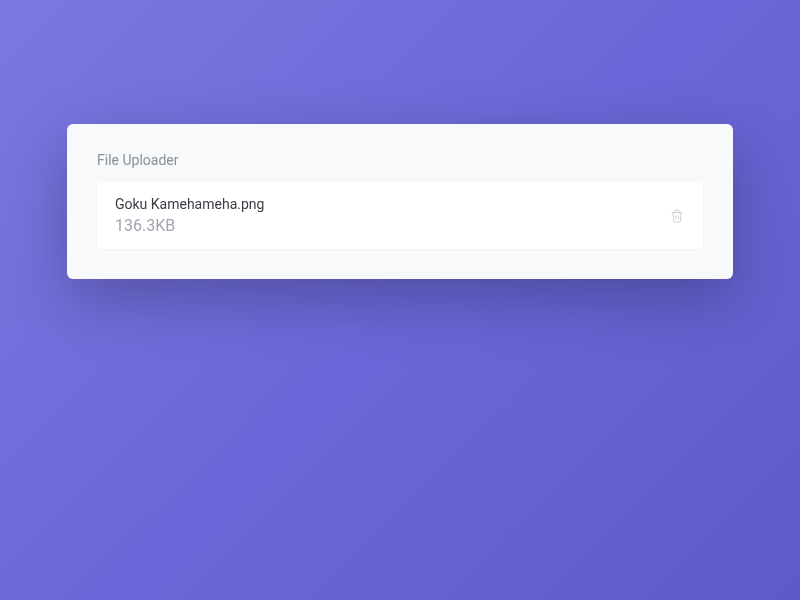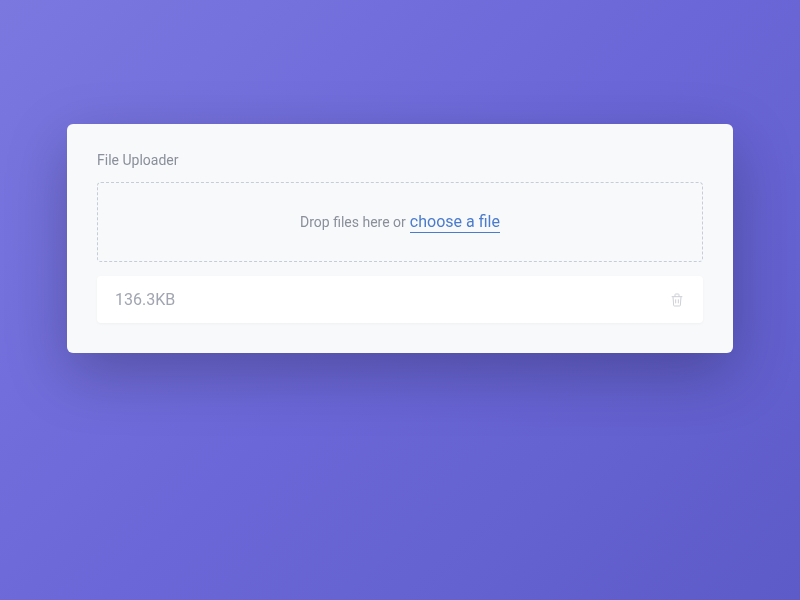--- a/index.html
+++ b/index.html
@@ -83,27 +83,24 @@
       fill: none;
       stroke-width: 1.5;
     }
   </style>
 </head>
 <body>
 
 <div class="card">
   <div class="title">File Uploader</div>
 
-  <div class="dropzone">
-    <span class="dropzone-text">Drop files here or</span>
-    <span class="dropzone-link">choose a file</span>
-  </div>
 
   <div class="file-row">
     <div class="file-info">
+      <div class="file-name">Goku Kamehameha.png</div>
       <div class="file-size">136.3KB</div>
     </div>
     <div class="trash-icon">
       <svg viewBox="0 0 24 24">
         <path d="M4 7h16"></path>
         <path d="M10 11v6"></path>
         <path d="M14 11v6"></path>
         <path d="M6 7l1 13a1 1 0 0 0 1 1h8a1 1 0 0 0 1-1l1-13"></path>
         <path d="M9 7V4a1 1 0 0 1 1-1h4a1 1 0 0 1 1 1v3"></path>
       </svg>

